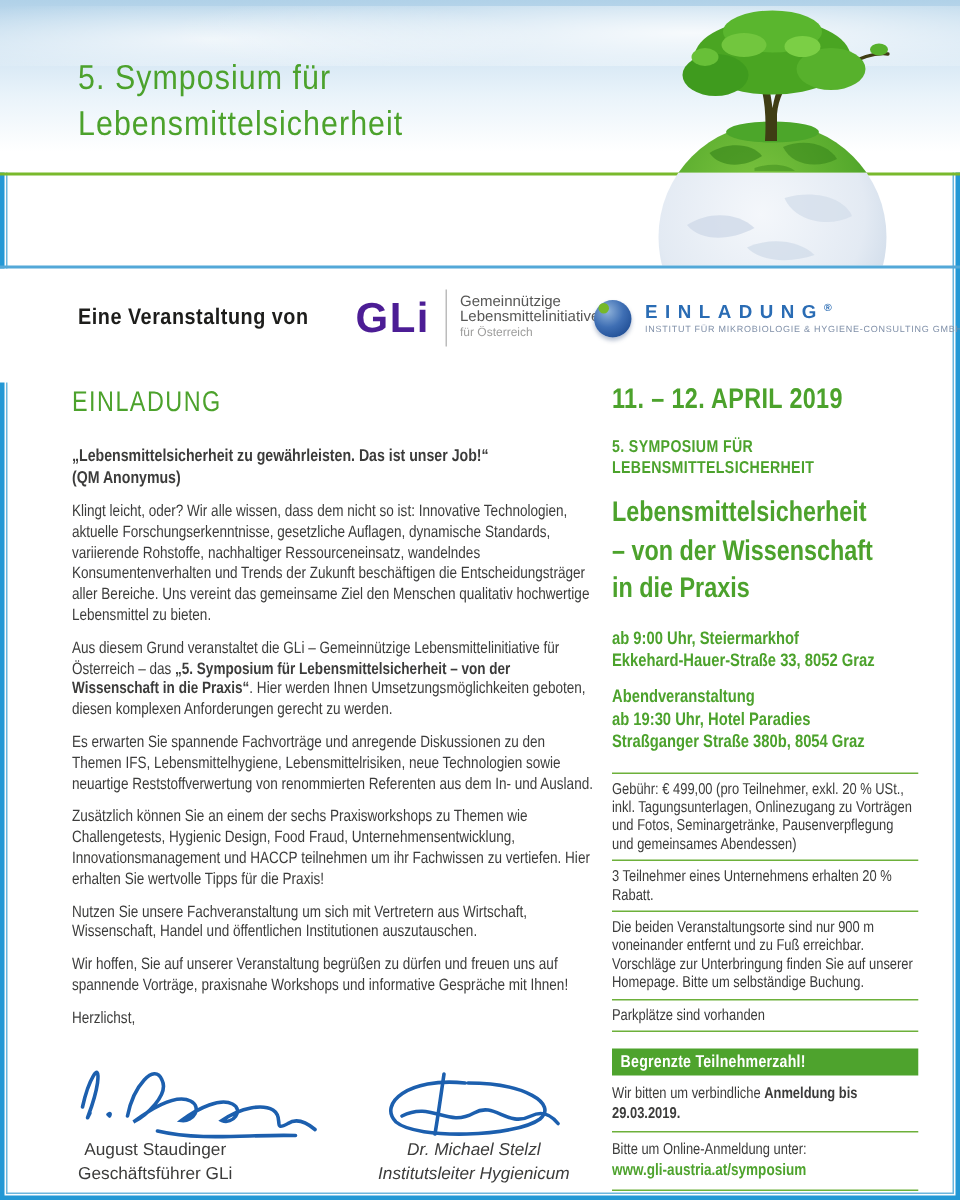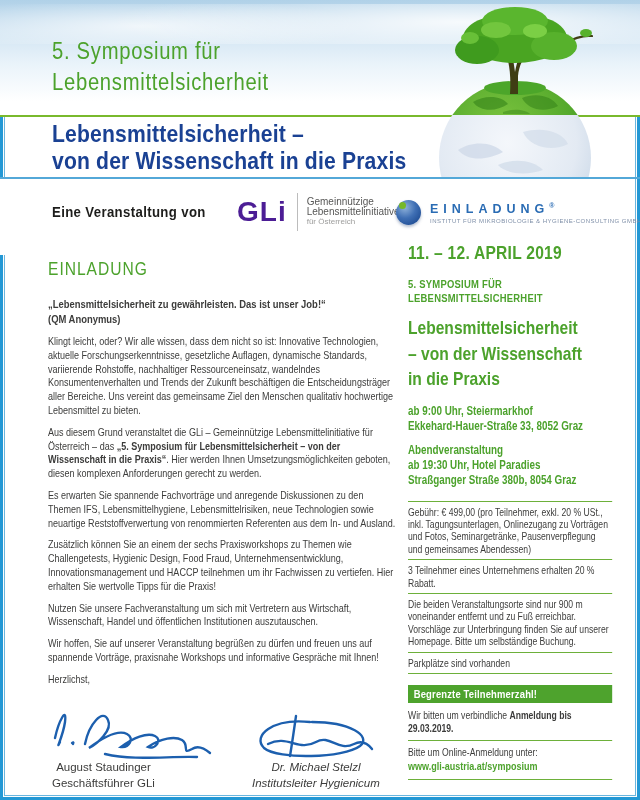--- a/index.html
+++ b/index.html
@@ -58,21 +58,21 @@
   .paras b{font-weight:bold;}
   .closing{font-size:11px;margin-top:4px;}
   .sig{position:absolute;z-index:5;}
   .sig-1{left:45px;top:698px;}
   .sig-2{left:240px;top:712px;}
   .signatory{position:absolute;top:760px;font-size:11.5px;line-height:15.5px;color:#3c3c3b;text-align:center;}
   .signatory-1{left:52px;}
   .signatory-2{left:252px;font-style:italic;}
 
   
-  .right-col{position:absolute;left:408px;top:242px;width:204px;}
+  .right-col{position:absolute;left:408px;top:256px;width:204px;}
   .ev-date{font-size:19px;font-weight:bold;color:#4ca22c;letter-spacing:.3px;margin-bottom:14px;}
   .ev-series{font-size:11.5px;font-weight:bold;color:#4ca22c;line-height:13.5px;letter-spacing:.3px;margin-bottom:10px;}
   .ev-title{font-size:19px;font-weight:bold;color:#4ca22c;line-height:25.5px;margin-bottom:12px;}
   .venue{font-size:12px;font-weight:bold;color:#4ca22c;line-height:15px;}
   .venue-day{margin-bottom:9px;}
   .venue-evening{margin-bottom:13px;}
   .notes{border-top:1px solid #6db03a;}
   .note{font-size:10.5px;line-height:12.4px;color:#3c3c3b;padding:4px 0 4px;border-bottom:1px solid #6db03a;}
   .limited{background:#4ea32d;color:#fff;font-weight:bold;font-size:11.5px;padding:3px 7px 3px;margin-top:11px;letter-spacing:.2px;}
   .reg{font-size:10.5px;line-height:12.8px;padding:6px 0 5px;border-bottom:1px solid #6db03a;}
@@ -137,26 +137,20 @@
       <ellipse cx="97" cy="21" rx="33" ry="14" fill="#5ab62e"></ellipse>
       <ellipse cx="78" cy="30" rx="15" ry="8" fill="#72c63e"></ellipse>
       <ellipse cx="117" cy="31" rx="12" ry="7" fill="#7bcf45"></ellipse>
       <ellipse cx="168" cy="33" rx="6" ry="4" fill="#57b12c"></ellipse>
       <ellipse cx="52" cy="38" rx="9" ry="6" fill="#68c038"></ellipse>
     </svg>
   </div>
 
   <div class="line-green"></div>
 
-  <div class="banner">
-    <div class="banner-text cx88">
-        <div class="bl">Lebensmittelsicherheit –</div>
-        <div class="bl">von der Wissenschaft in die Praxis</div>
-      </div>
-  </div>
   <div class="line-blue"></div>
 
   <div class="organizers">
     <div class="org-label cx88">Eine Veranstaltung von</div>
     <div class="gli">
       <span class="gli-mark">GLi</span>
       <span class="gli-sep"></span>
       <span class="gli-text">
         <span class="gli-l1" style="display:block">Gemeinnützige</span>
         <span class="gli-l2" style="display:block">Lebensmittelinitiative</span>

